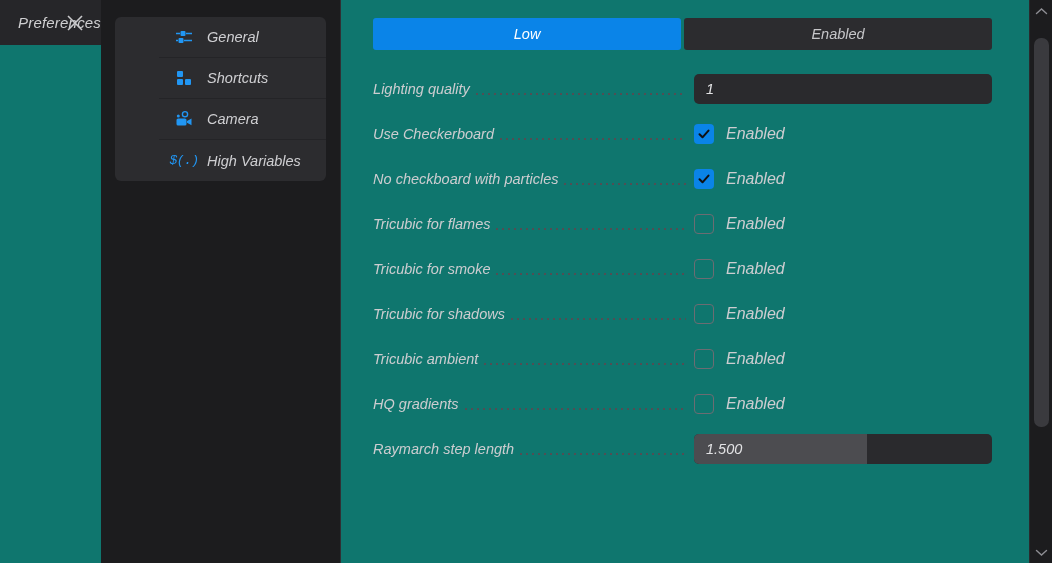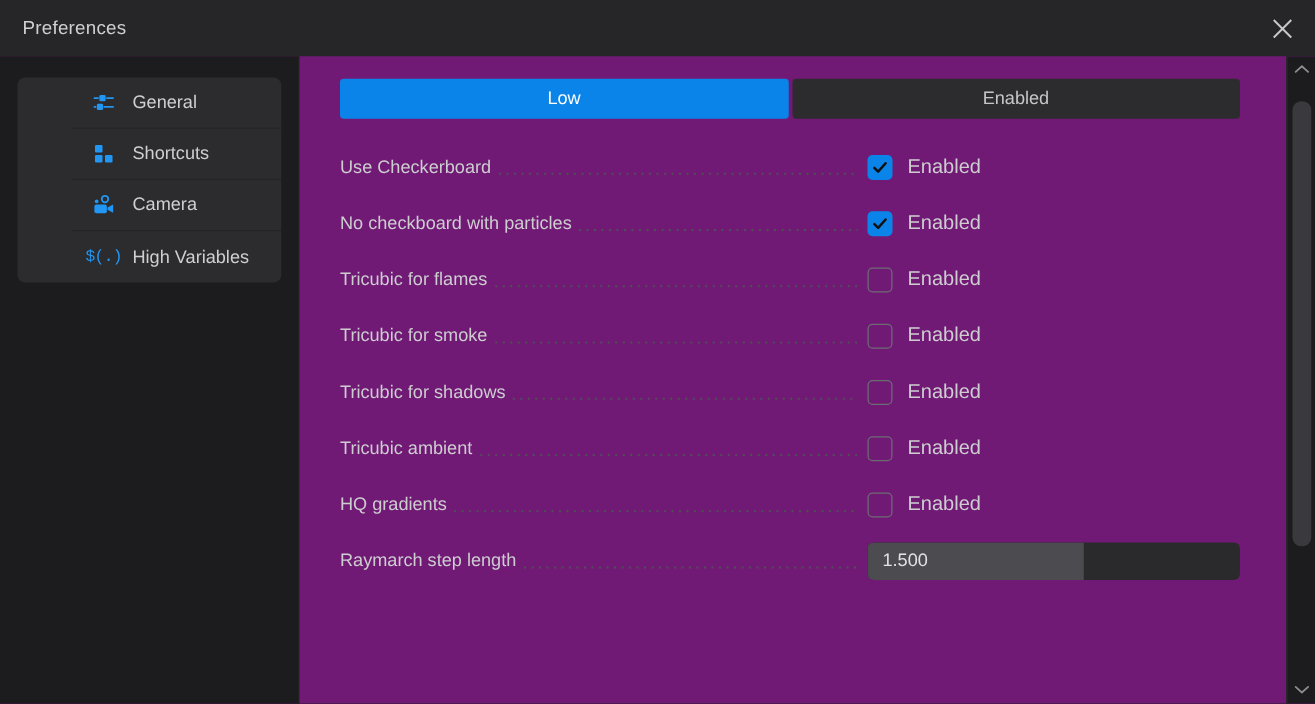--- a/index.html
+++ b/index.html
@@ -6,22 +6,22 @@
   html, body {
     width: 1052px; height: 563px;
     background: #1c1c1e;
     font-family: "Liberation Sans", sans-serif;
     overflow: hidden;
   }
 
   .window {
     position: relative;
     width: 1052px; height: 563px;
-    background: #701a75;
-    display: flex; flex-direction: column;
+    background: #0f766e;
+    display: flex;  font-style: italic;
   }
 
   
   .titlebar {
     height: 45px; flex: 0 0 45px;
     background: #262629;
     display: flex; align-items: center;
     position: relative;
   }
   .title-text {
@@ -292,20 +292,30 @@
         <div class="tab active">
           <span>Low</span>
         </div>
         <div class="tab">
           <span>Enabled</span>
         </div>
       </div>
 
       <div class="rows">
 
+        <div class="row">
+          <span class="row-label">Lighting quality</span>
+          <span class="leader"></span>
+          <div class="control">
+            <div class="field">
+              <div class="fill" style="width:0%"></div>
+              <span class="val">1</span>
+            </div>
+          </div>
+        </div>
 
         <div class="row">
           <span class="row-label">Use Checkerboard</span>
           <span class="leader"></span>
           <div class="control">
             <div class="check-wrap">
               <span class="checkbox on">
                 <svg width="14" height="14" viewBox="0 0 14 14">
                     <path d="M2.5 7.3 L5.5 10.3 L11.5 3.6" stroke="#101012" stroke-width="2" fill="none" stroke-linecap="round" stroke-linejoin="round"></path>
                   </svg>

